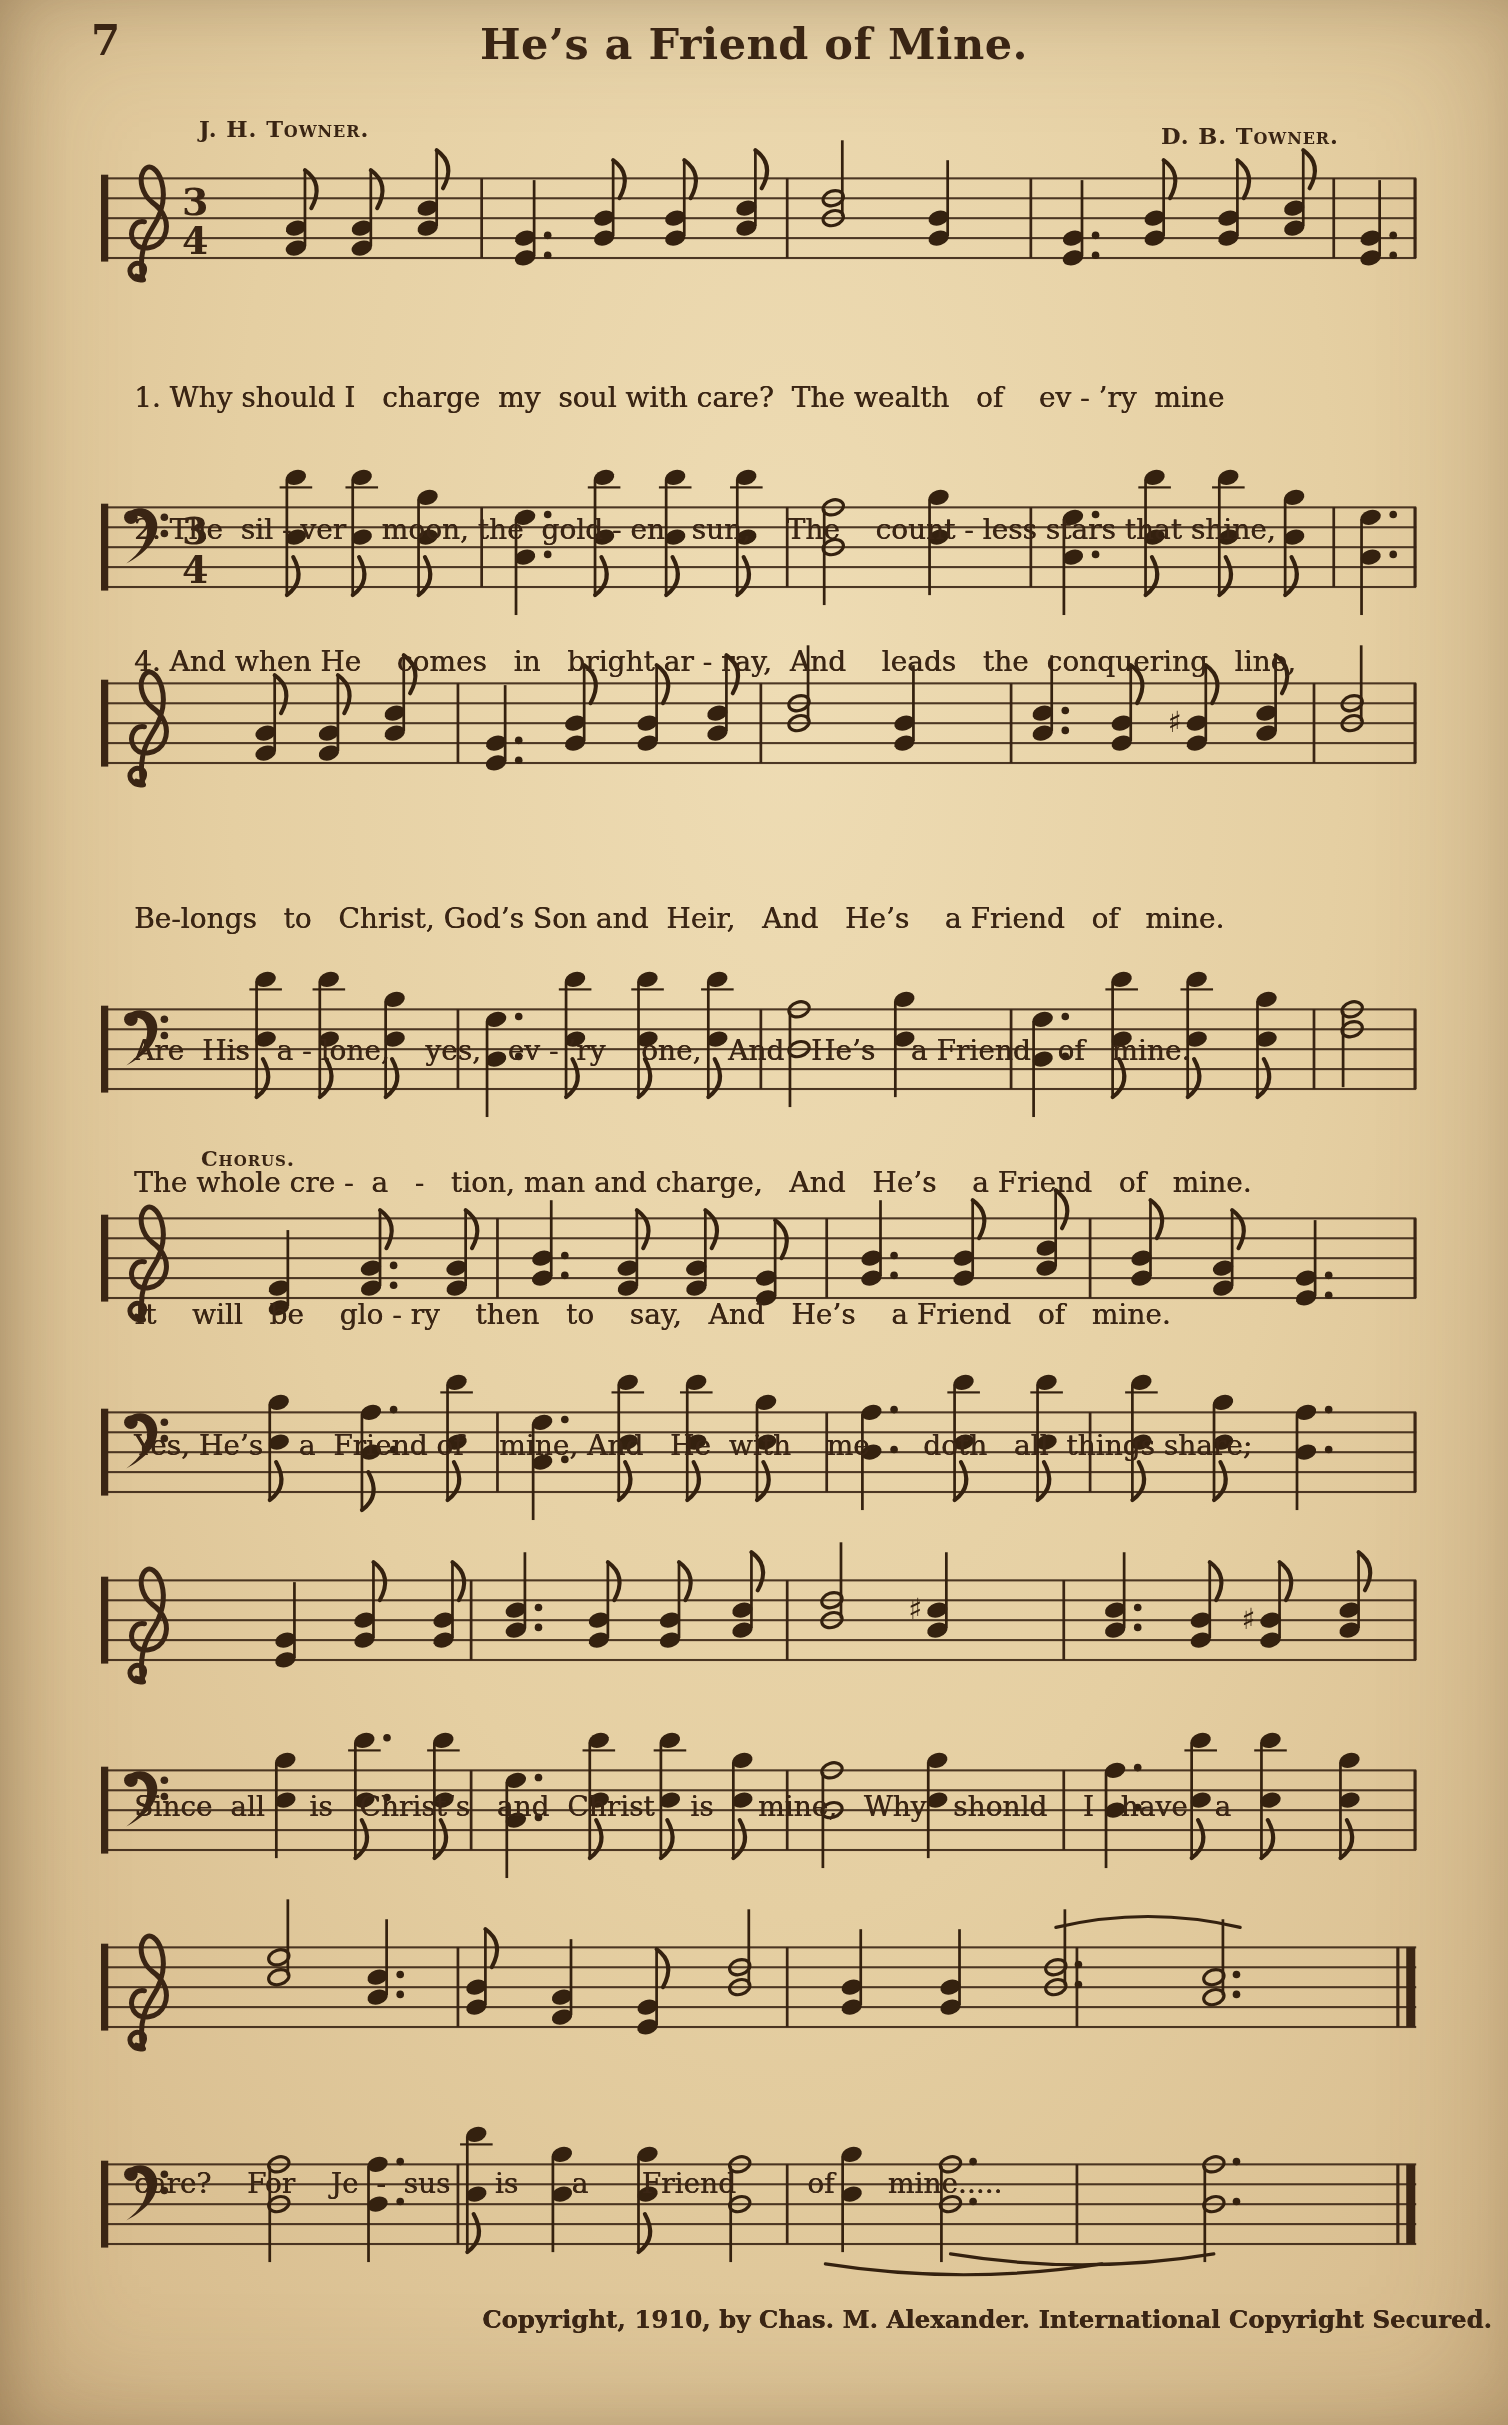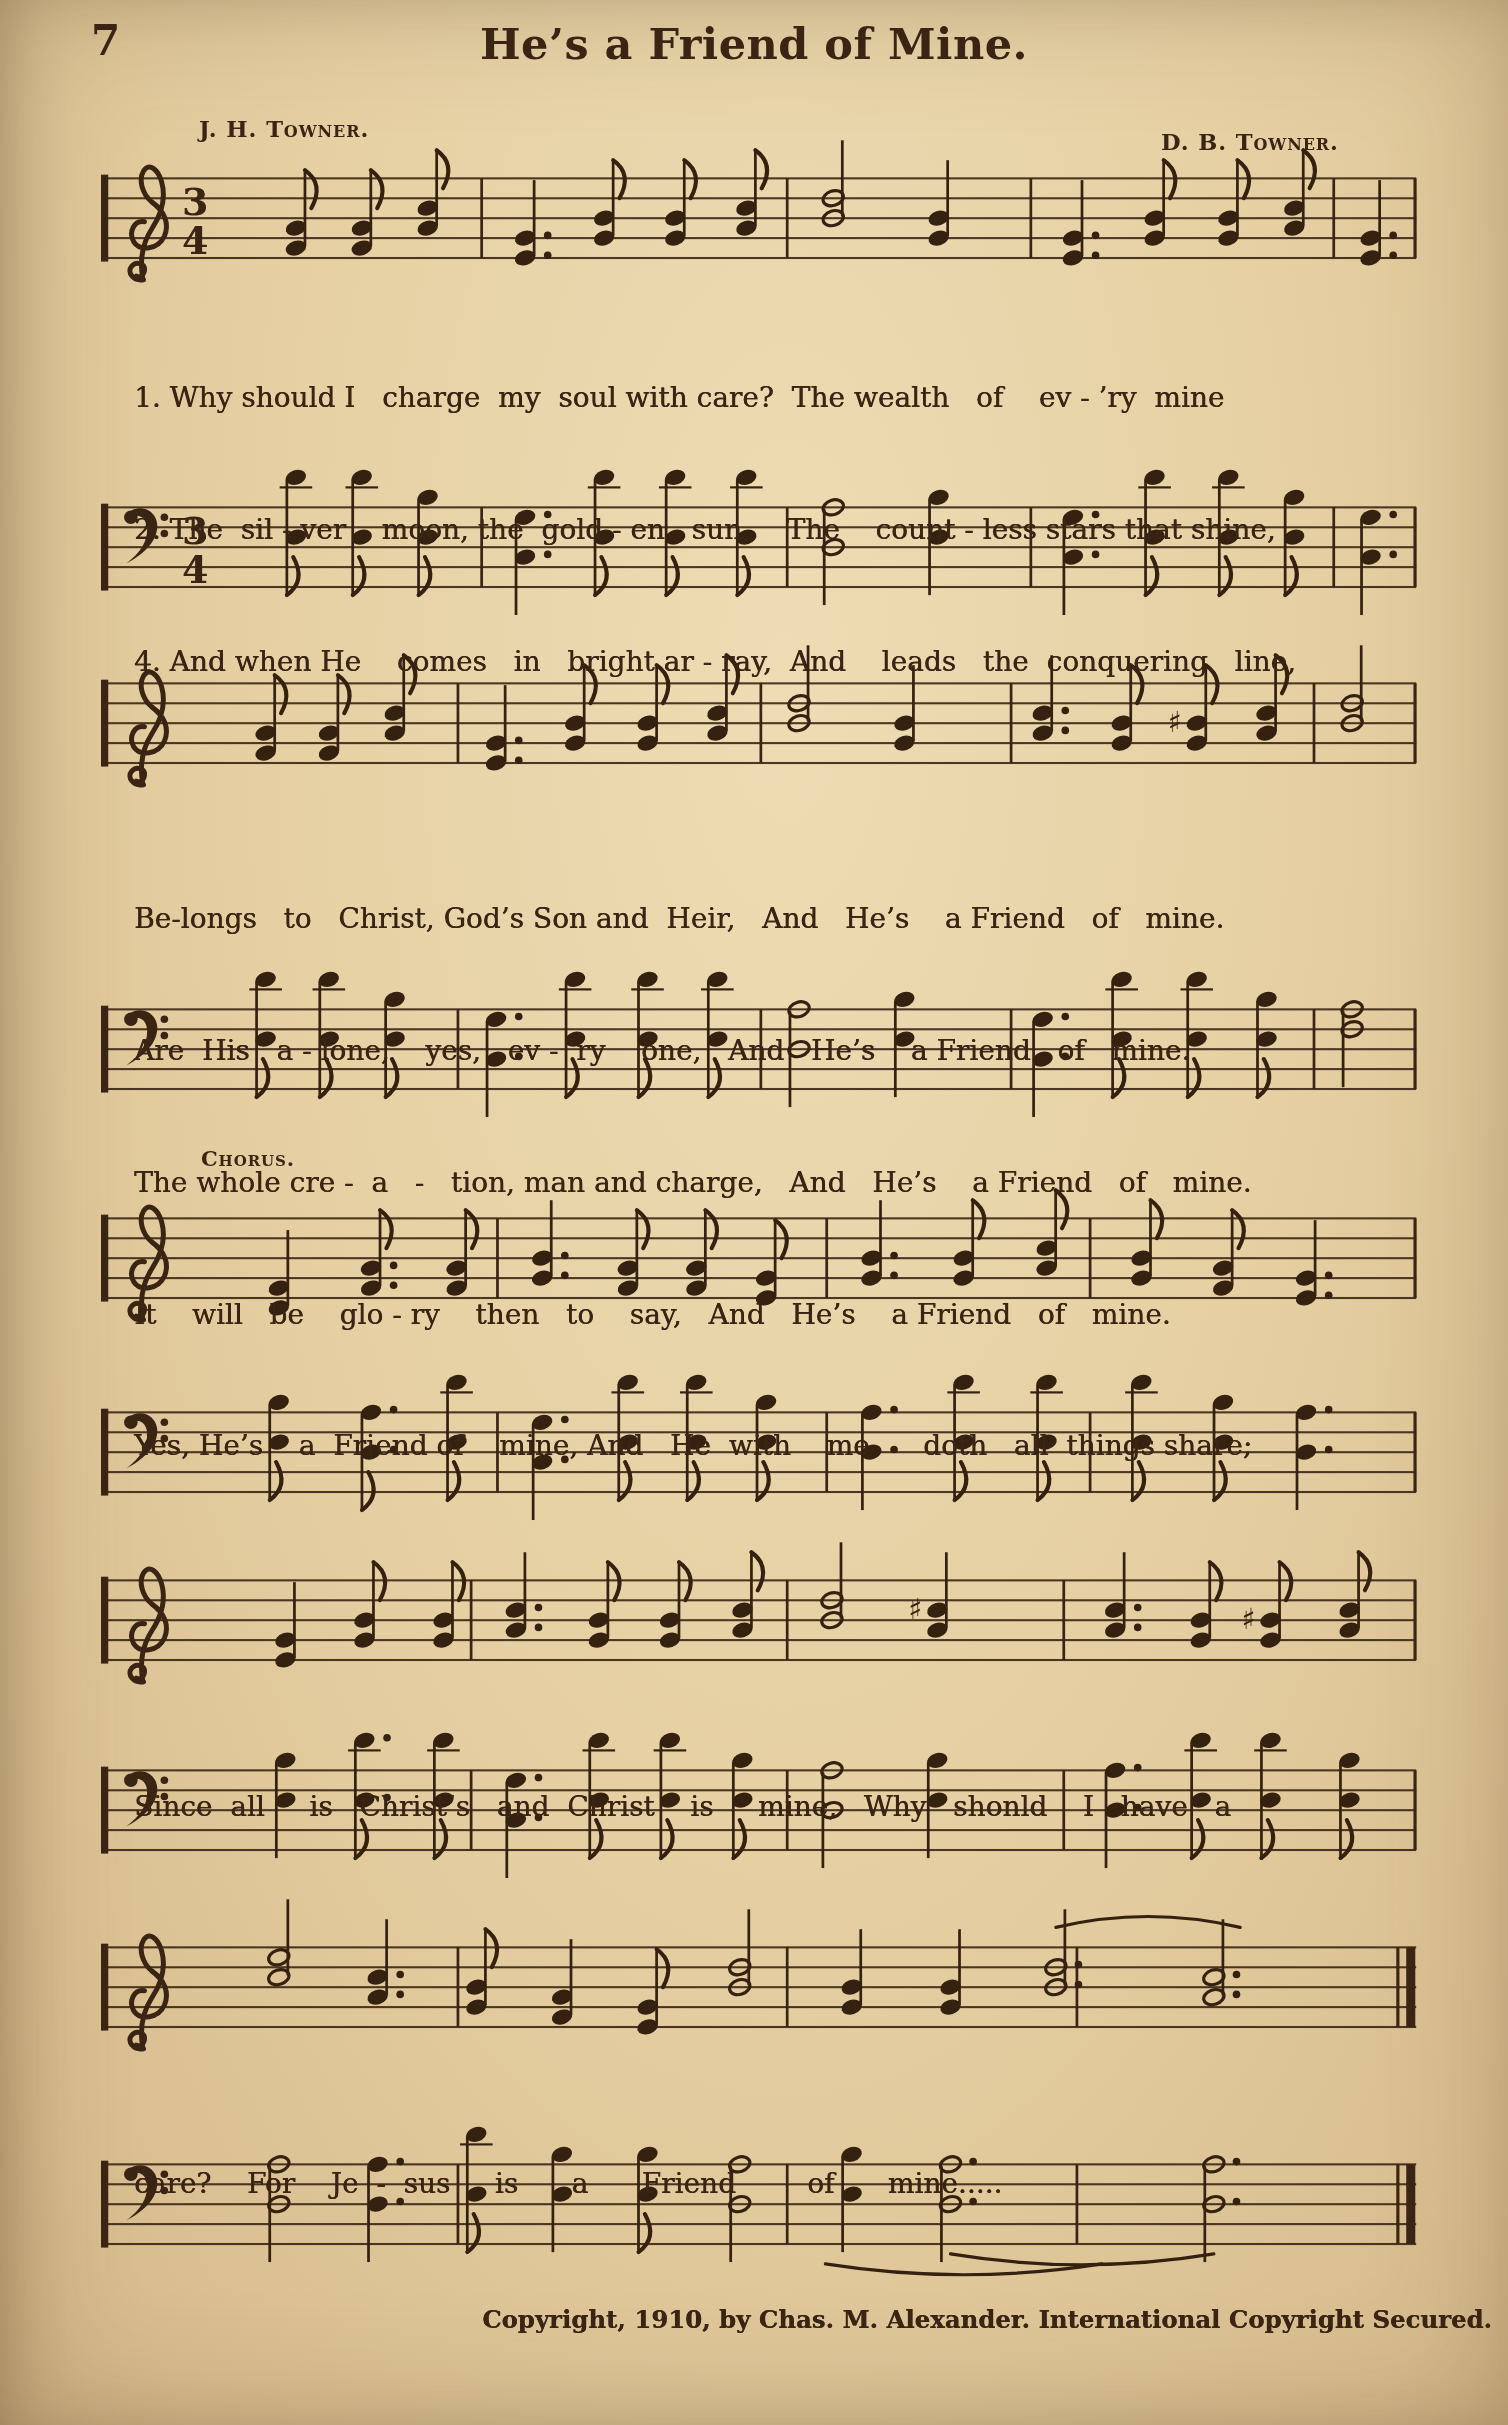--- a/index.html
+++ b/index.html
@@ -10,21 +10,21 @@
   }
   .page::before{
     content:"";position:absolute;inset:0;pointer-events:none;
     box-shadow:inset 0 0 127px rgba(110,80,45,.30), inset 22.6px 0 63px -22.6px rgba(80,55,30,.30);
   }
   .pagenum{position:absolute;left:91px;top:16.3px;font-size:42px;font-weight:bold;}
   .title{position:absolute;left:0;right:0;top:11px;margin:8px;text-align:center;
          font-size:43px;font-weight:bold;letter-spacing:0.5px;}
   .credit{position:absolute;font-size:22.6px;font-variant:small-caps;font-weight:bold;letter-spacing:0.9px;}
   .lyricist{left:199px;top:116px;}
-  .composer{left:1161px;top:129px;}
+  .composer{left:1161px;top:123px;}
   .chorus-label{position:absolute;left:201px;top:1146px;font-size:21px;
                 font-variant:small-caps;font-weight:bold;letter-spacing:0.9px;}
   .lyrics{position:absolute;left:134px;width:1313px;white-space:pre;
           font-size:28px;line-height:44px;text-shadow:0.4px 0.4px 0 currentColor;}
   .v1{top:288px;}
   .v2{top:809px;}
   .c1{top:1336px;}
   .c2{top:1697px;}
   .c3{top:2074px;}
   .copyright{position:absolute;left:0;right:16px;top:2305px;text-align:right;

